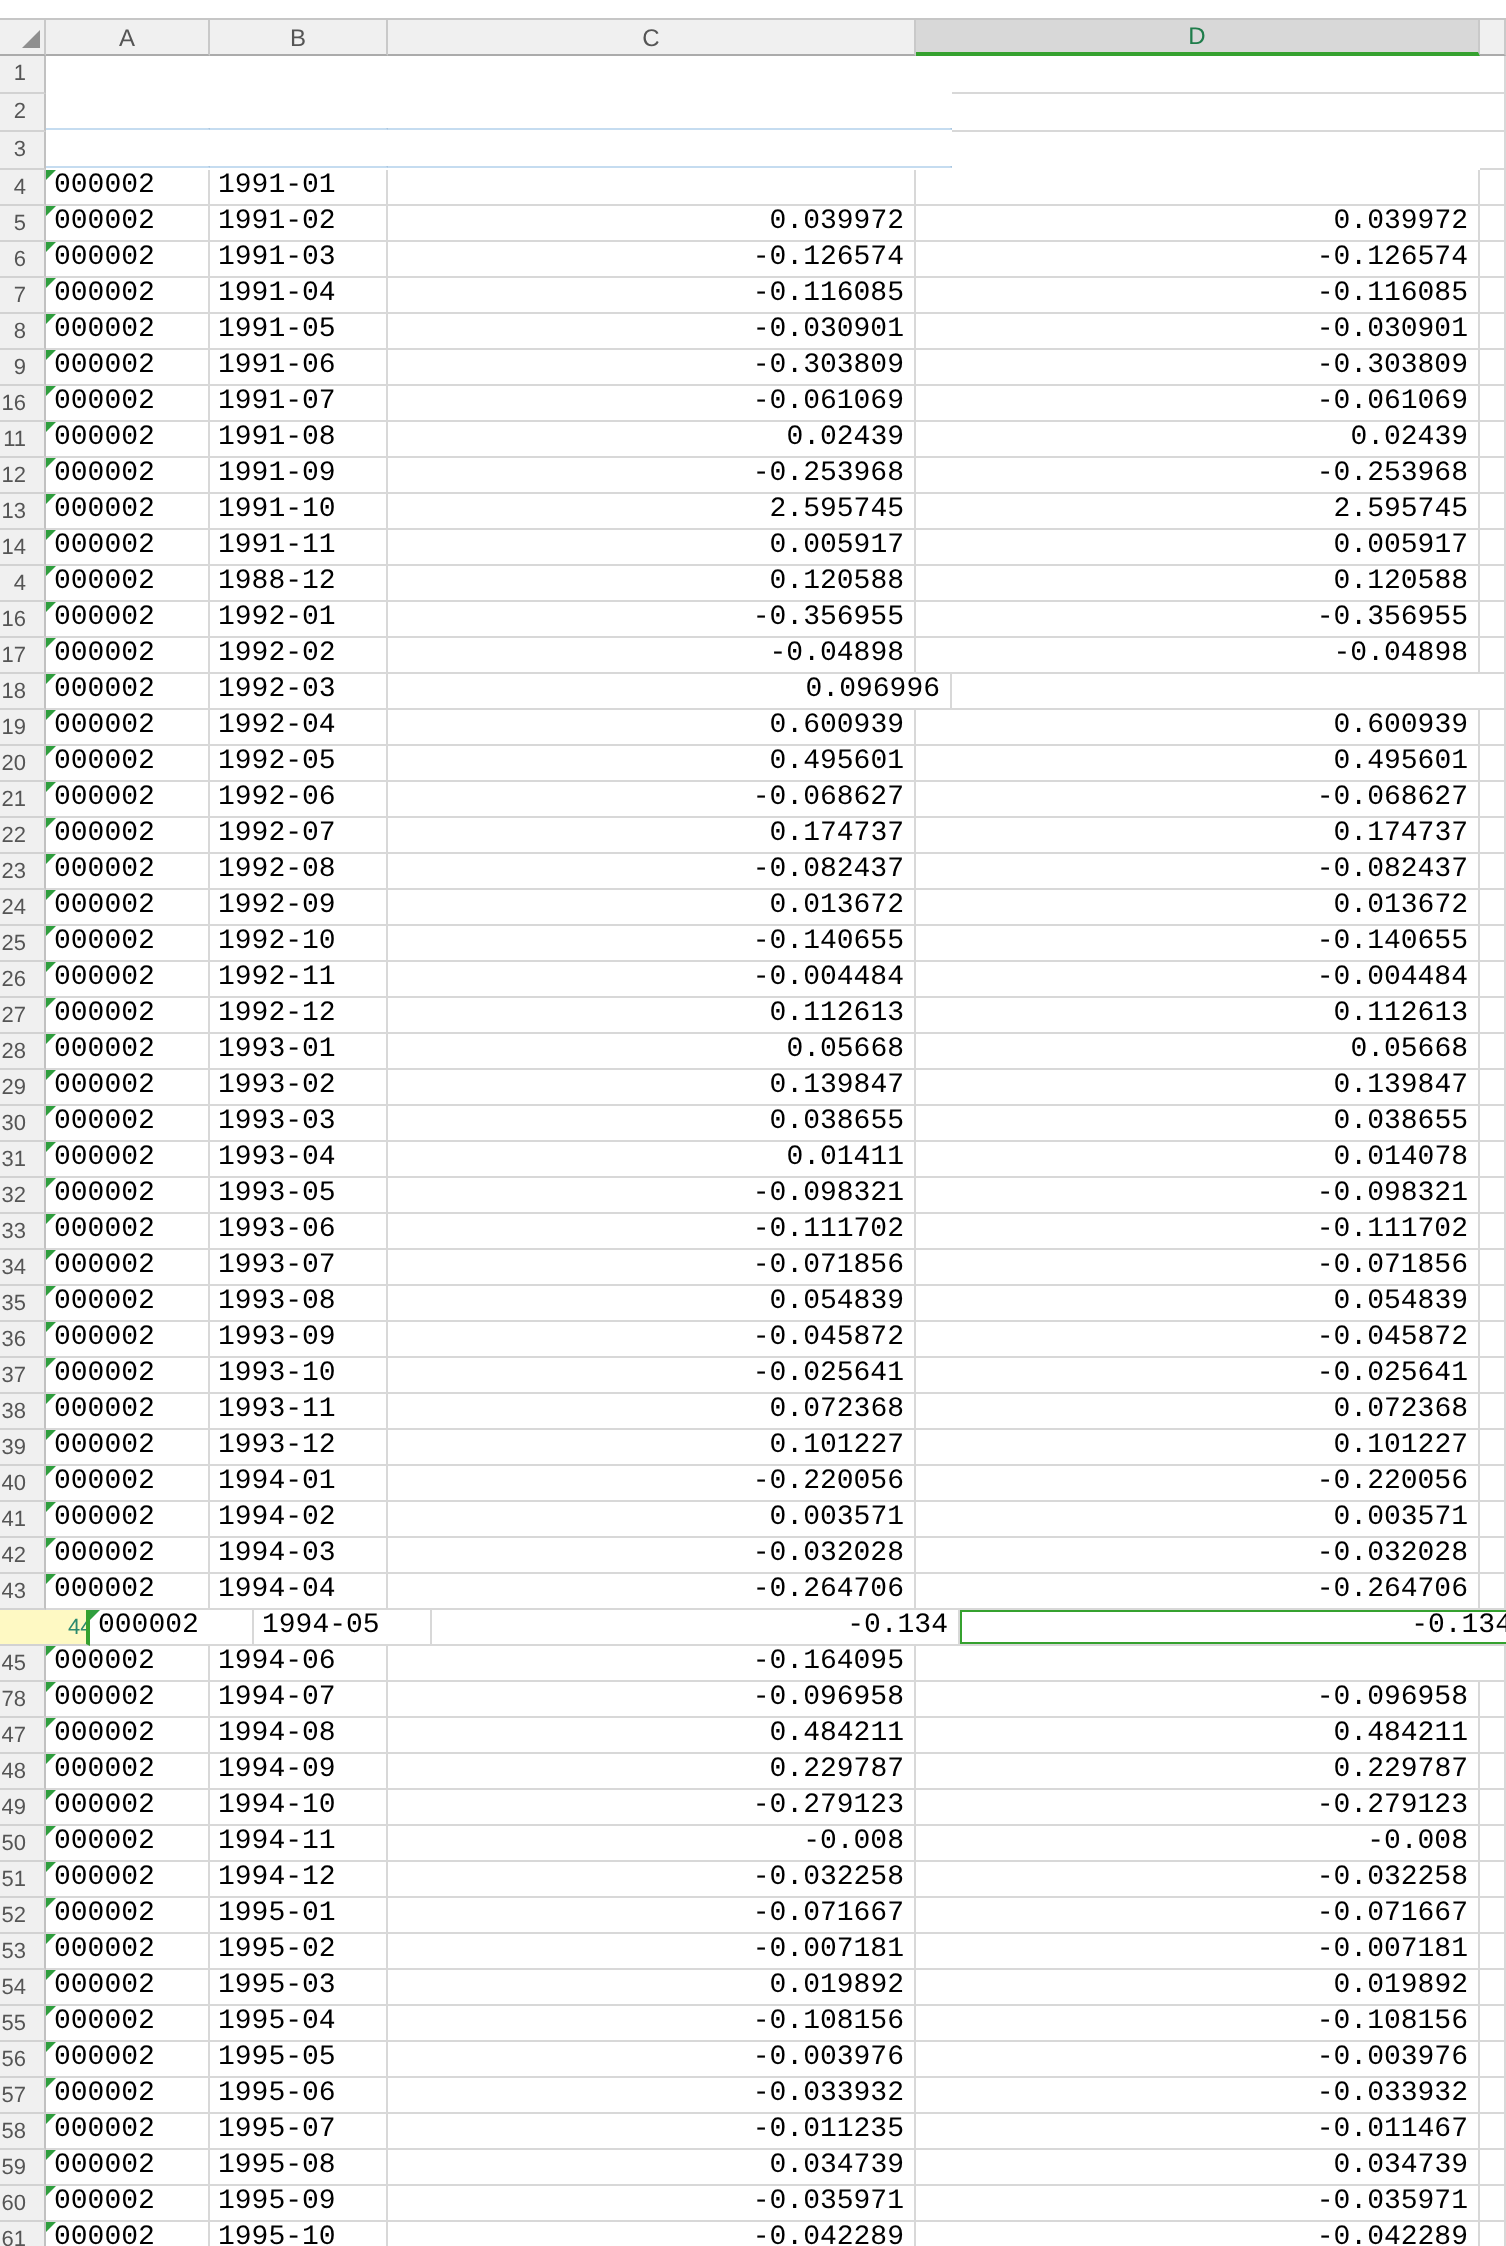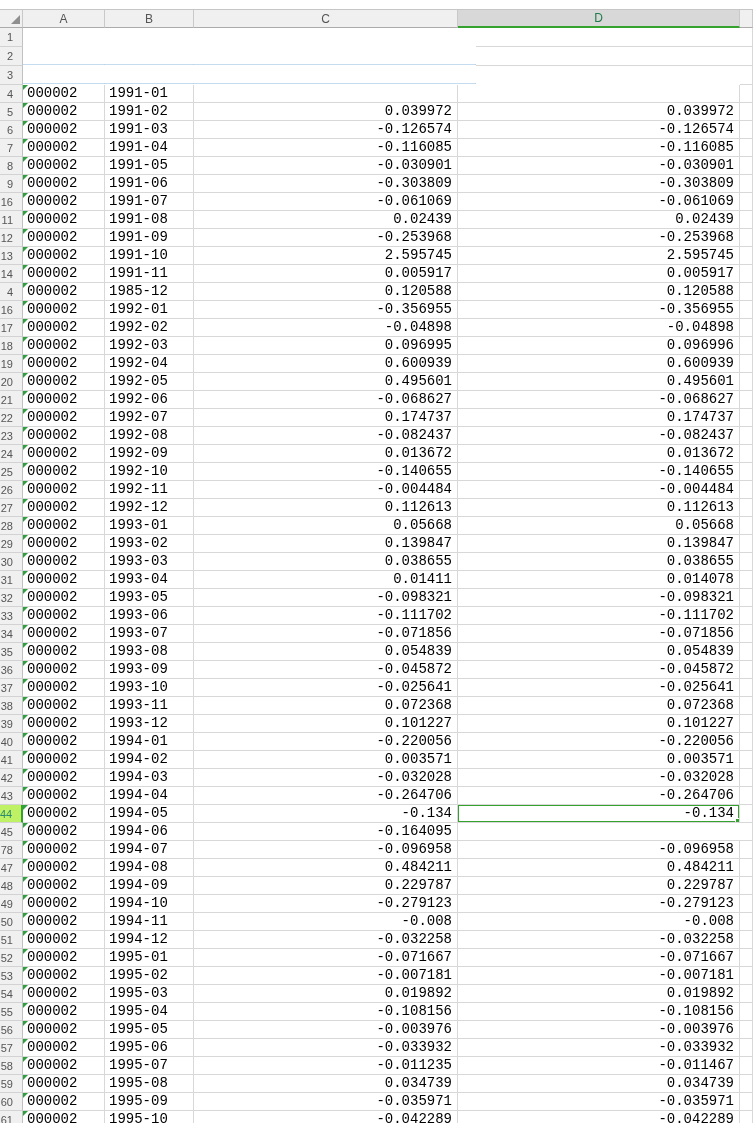--- a/index.html
+++ b/index.html
@@ -39,21 +39,21 @@
     border-right:1px solid #d8d8d8;border-bottom:1px solid #d8d8d8;
     font-size:14px;color:#000;line-height:17px;background:#fff;
   }
   .rowhdr{
     box-sizing:border-box;background:#f0f0f0;overflow:hidden;
     border-right:1px solid #c1c1c1;border-bottom:1px solid #d2d2d2;
     font-family:"Liberation Sans","DejaVu Sans",sans-serif;font-size:11px;color:#555;
     text-align:right;padding-right:9px;line-height:18px;white-space:nowrap;
   }
   .row.hdr .rowhdr{line-height:19px;}
-  .rowhdr.active{background:#bef264;color:#2b8a6e;border-right:2px solid #35a12f;}
+  .rowhdr.active{background:#fef9c3;color:#2b8a6e;border-right:2px solid #35a12f;padding-left:34px;}
   .blue{
     background:#c5dcf0;border-right:1px solid #aac6df;border-bottom:1px solid #c5dcf0;
     font-size:13px;line-height:18px;padding-left:4px;margin-top:36px;
   }
   .row.hdr3 .blue{border-bottom:7px solid #8b5cf6;padding-left:48px;}
   .t-left{text-align:left;padding-left:4px;}
   .t-right{text-align:right;padding-right:5px;}
   .tri{
     position:absolute;left:0;top:0;width:0;height:0;
     border-top:5px solid #2f9e3e;border-right:5px solid transparent;
@@ -192,21 +192,21 @@
         <div class="rowhdr c-rh">14</div>
         <div class="cell c-a t-left">000002<span class="tri"></span></div>
         <div class="cell c-b t-left">1991-11</div>
         <div class="cell c-c t-right">0.005917</div>
         <div class="cell c-d t-right">0.005917</div>
         <div class="cell c-e"></div>
       </div>
       <div class="row">
         <div class="rowhdr c-rh">4</div>
         <div class="cell c-a t-left">000002<span class="tri"></span></div>
-        <div class="cell c-b t-left">1985-12</div>
+        <div class="cell c-b t-left">1988-12</div>
         <div class="cell c-c t-right">0.120588</div>
         <div class="cell c-d t-right">0.120588</div>
         <div class="cell c-e"></div>
       </div>
       <div class="row">
         <div class="rowhdr c-rh">16</div>
         <div class="cell c-a t-left">000002<span class="tri"></span></div>
         <div class="cell c-b t-left">1992-01</div>
         <div class="cell c-c t-right">-0.356955</div>
         <div class="cell c-d t-right">-0.356955</div>
@@ -217,21 +217,20 @@
         <div class="cell c-a t-left">000002<span class="tri"></span></div>
         <div class="cell c-b t-left">1992-02</div>
         <div class="cell c-c t-right">-0.04898</div>
         <div class="cell c-d t-right">-0.04898</div>
         <div class="cell c-e"></div>
       </div>
       <div class="row">
         <div class="rowhdr c-rh">18</div>
         <div class="cell c-a t-left">000002<span class="tri"></span></div>
         <div class="cell c-b t-left">1992-03</div>
-        <div class="cell c-c t-right">0.096995</div>
         <div class="cell c-d t-right">0.096996</div>
         <div class="cell c-e"></div>
       </div>
       <div class="row">
         <div class="rowhdr c-rh">19</div>
         <div class="cell c-a t-left">000002<span class="tri"></span></div>
         <div class="cell c-b t-left">1992-04</div>
         <div class="cell c-c t-right">0.600939</div>
         <div class="cell c-d t-right">0.600939</div>
         <div class="cell c-e"></div>

